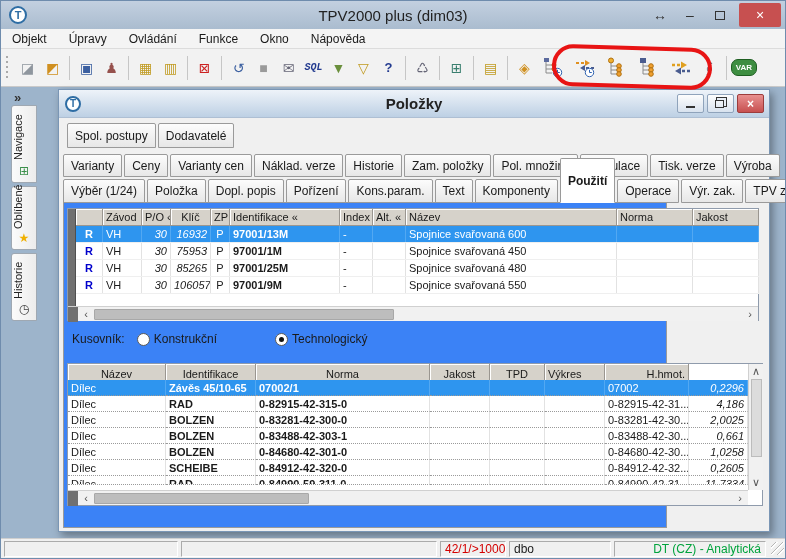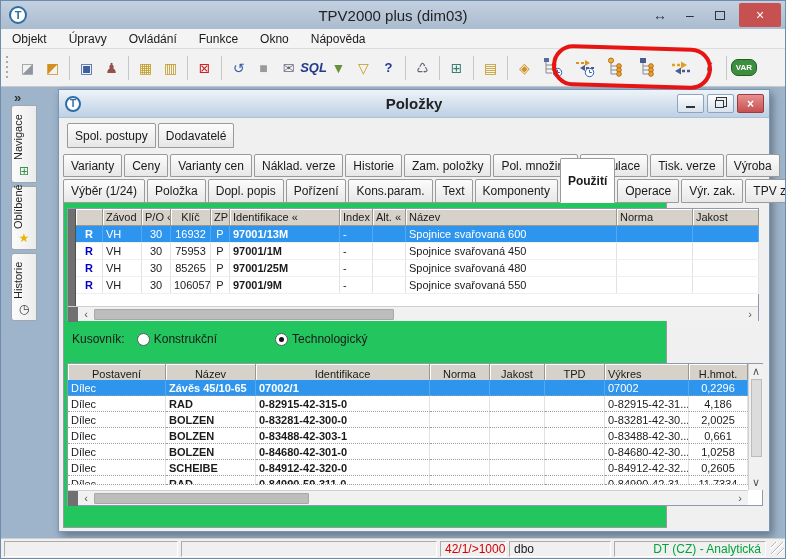--- a/index.html
+++ b/index.html
@@ -30,21 +30,21 @@
     border-bottom:1px solid #c9c9c9; display:flex; align-items:center; padding-left:4px; }
   .grip { width:5px; height:24px; margin-right:5px;
     background:repeating-linear-gradient(#aaa 0 2px, transparent 2px 5px); background-size:2px 100%; background-repeat:no-repeat; background-position:1px 0; }
   .tb-btn { width:25px; height:25px; display:flex; align-items:center; justify-content:center;
     font-size:14px; border-radius:2px; flex:none; }
   .tb-sep { width:1px; height:24px; background:#c6c6c6; margin:0 4px; flex:none; }
   .g-gray { color:#8f969e; } .g-orange { color:#d09020; } .g-blue { color:#3b5fa0; }
   .g-maroon { color:#96514d; } .g-gold { color:#c09a20; } .g-red { color:#c22; }
   .g-teal { color:#3a7f6f; } .g-green { color:#6a8f3c; } .g-navy { color:#223a8f; }
   .g-mid { color:#667; } .g-dim { color:#9a9a9a; }
-  .tb-sql { font-style:italic; font-weight:bold; font-size:13px; }
+  .tb-sql { font-style:italic; font-weight:bold; font-size:10px;font-family:Liberation Mono, monospace; }
   .tb-q { font-weight:bold; font-size:13px; }
   .tb-var { width:26px; height:17px; background:#3e8e41; border:1px solid #1e5e21; border-radius:7px;
     color:#fff; font-size:8px; font-weight:bold; display:flex; align-items:center; justify-content:center; }
   .hl-group { display:flex; align-items:center; gap:6px; margin:0 3px; }
   .svg-btn { width:26px; height:26px; display:flex; align-items:center; justify-content:center; }
 
   
   .annotation { position:absolute; left:551px; top:45px; width:160px; height:42px;
     border:4px solid #e81414; border-radius:24px; transform:rotate(1.6deg); z-index:99; pointer-events:none; }
 
@@ -77,30 +77,30 @@
   .tr2 { left:4px; top:63px; height:24px; }
   .tr3 { left:4px; top:87px; height:26px; z-index:3; }
   .tab { height:23px; display:flex; align-items:center; padding:0 7px; margin-right:2px; font-size:12px;
     background:linear-gradient(#fcfcfc,#e7e7e7); border:1px solid #9a9a9a; border-radius:2px 2px 0 0; flex:none; }
   .tr1 .tab { height:25px; }
   .tr3 .tab { height:24px; }
   .tab.active { background:#fff; font-weight:bold; height:45px; border-bottom:1px solid #fff; position:relative; z-index:4; }
 
   
   .content { position:absolute; left:4px; top:112px; width:604px; height:326px;
-    background:#22c55e; border:1px solid #9a9a9a; }
+    background:#3b82f6; border:1px solid #9a9a9a; }
 
   
   .tbl-wrap { position:absolute; background:#fff; border:1px solid #8f9bac; }
   .hdr-cell { background:#d6d2ca; border-right:1px solid #9a9690; border-bottom:1px solid #9a9690;
     box-shadow:inset 1px 1px 0 #fff; padding:1px 3px; white-space:nowrap; overflow:hidden; }
   .cell { border-right:1px solid #e2e2e2; padding:1px 3px; white-space:nowrap; overflow:hidden; }
   .row.sel .cell { background:#2e95ef; color:#fff; border-right-color:#52a8f2; }
   .bold { font-weight:bold; }
-  .tr-r { text-align:center; } .tr-c { text-align:center; }
+  .tr-r { text-align:right;font-style:italic; } .tr-c { text-align:center; }
   .rcol { color:#0000cc; font-weight:bold; text-align:center; }
   .row.sel .rcol { color:#fff; }
 
   
   .upper-wrap { left:3px; top:5px; width:692px; height:113px; }
   .u-dark { position:absolute; left:0; top:0; width:8px; height:97px; background:#707070; border-right:1px solid #4f4f4f; }
   .u-grid { position:absolute; left:8px; top:0; width:683px; }
   .u-row { display:grid; grid-template-columns:27px 39px 29px 40px 19px 110px 33px 33px 211px 76px 66px; height:17px; line-height:15px; }
   .u-body .u-row { border-bottom:1px solid #efefef; }
 
@@ -401,28 +401,27 @@
           </span>
           <span class="rad-opt" style="margin-left:58px;">
             <span class="radio checked"></span>
             <span>Technologický</span>
           </span>
         </div>
 
         <div class="tbl-wrap lower-wrap">
           <div class="l-grid">
             <div class="l-row l-hdr">
-              <div class="hdr-cell">Postavení</div>
               <div class="hdr-cell">Název</div>
               <div class="hdr-cell">Identifikace</div>
               <div class="hdr-cell">Norma</div>
               <div class="hdr-cell">Jakost</div>
               <div class="hdr-cell">TPD</div>
               <div class="hdr-cell" style="text-align:left;">Výkres</div>
-              <div class="hdr-cell" style="">H.hmot.</div>
+              <div class="hdr-cell" style="text-align:right;">H.hmot.</div>
             </div>
             <div class="l-body">
               <div class="l-row row sel">
                 <div class="cell">Dílec</div>
                 <div class="cell bold">Závěs 45/10-65</div>
                 <div class="cell bold">07002/1</div>
                 <div class="cell"></div>
                 <div class="cell"></div>
                 <div class="cell"></div>
                 <div class="cell">07002</div>

